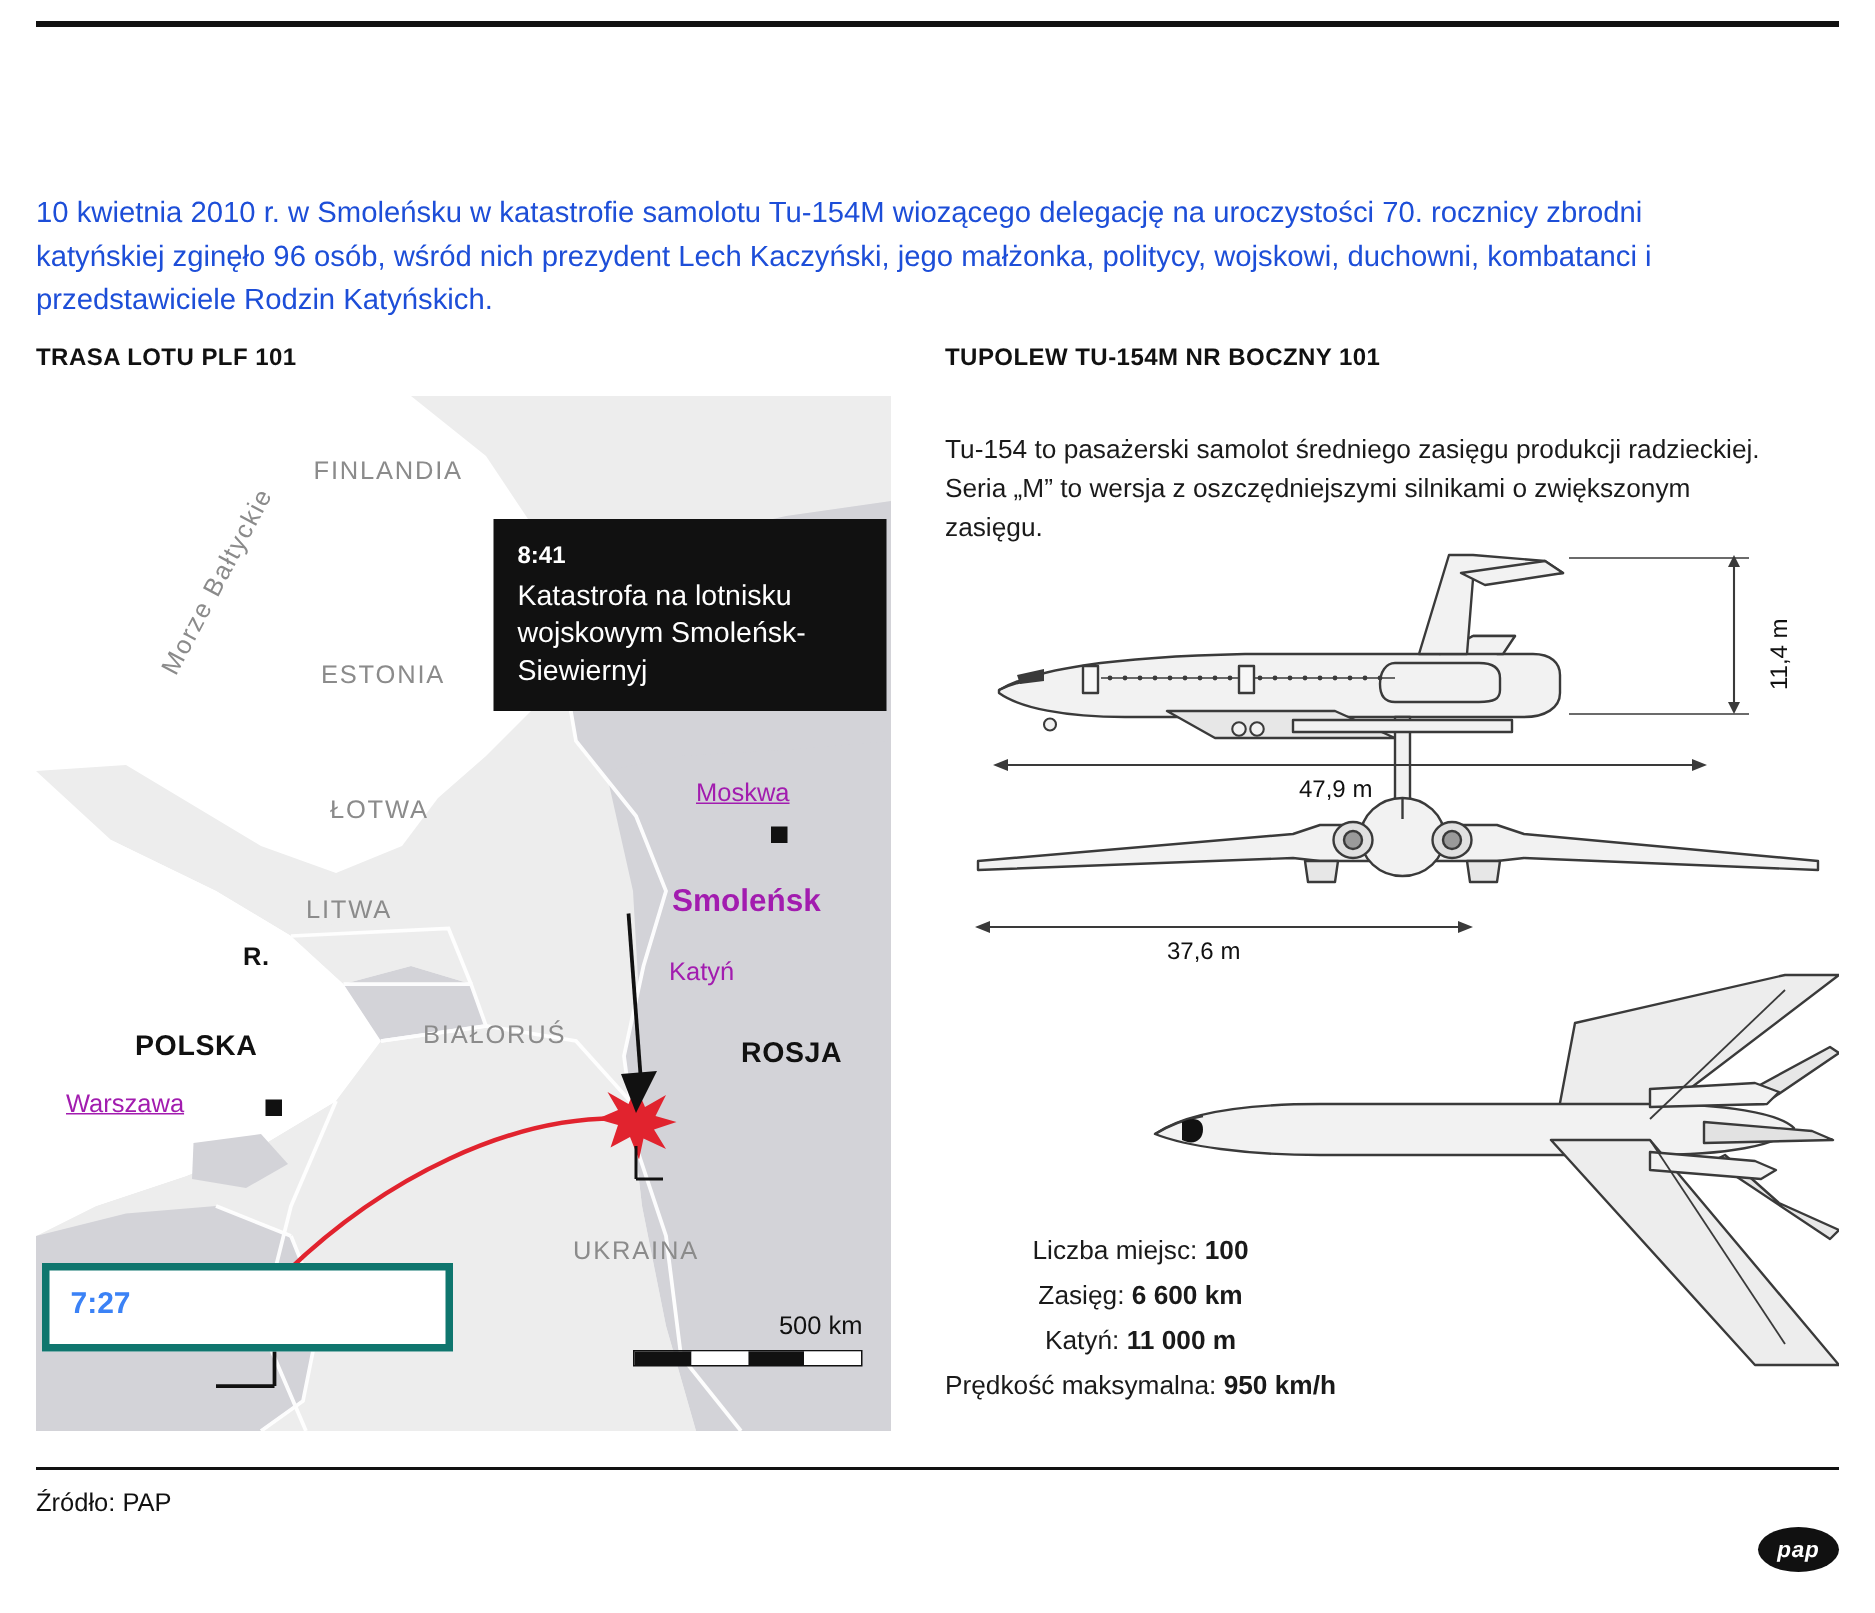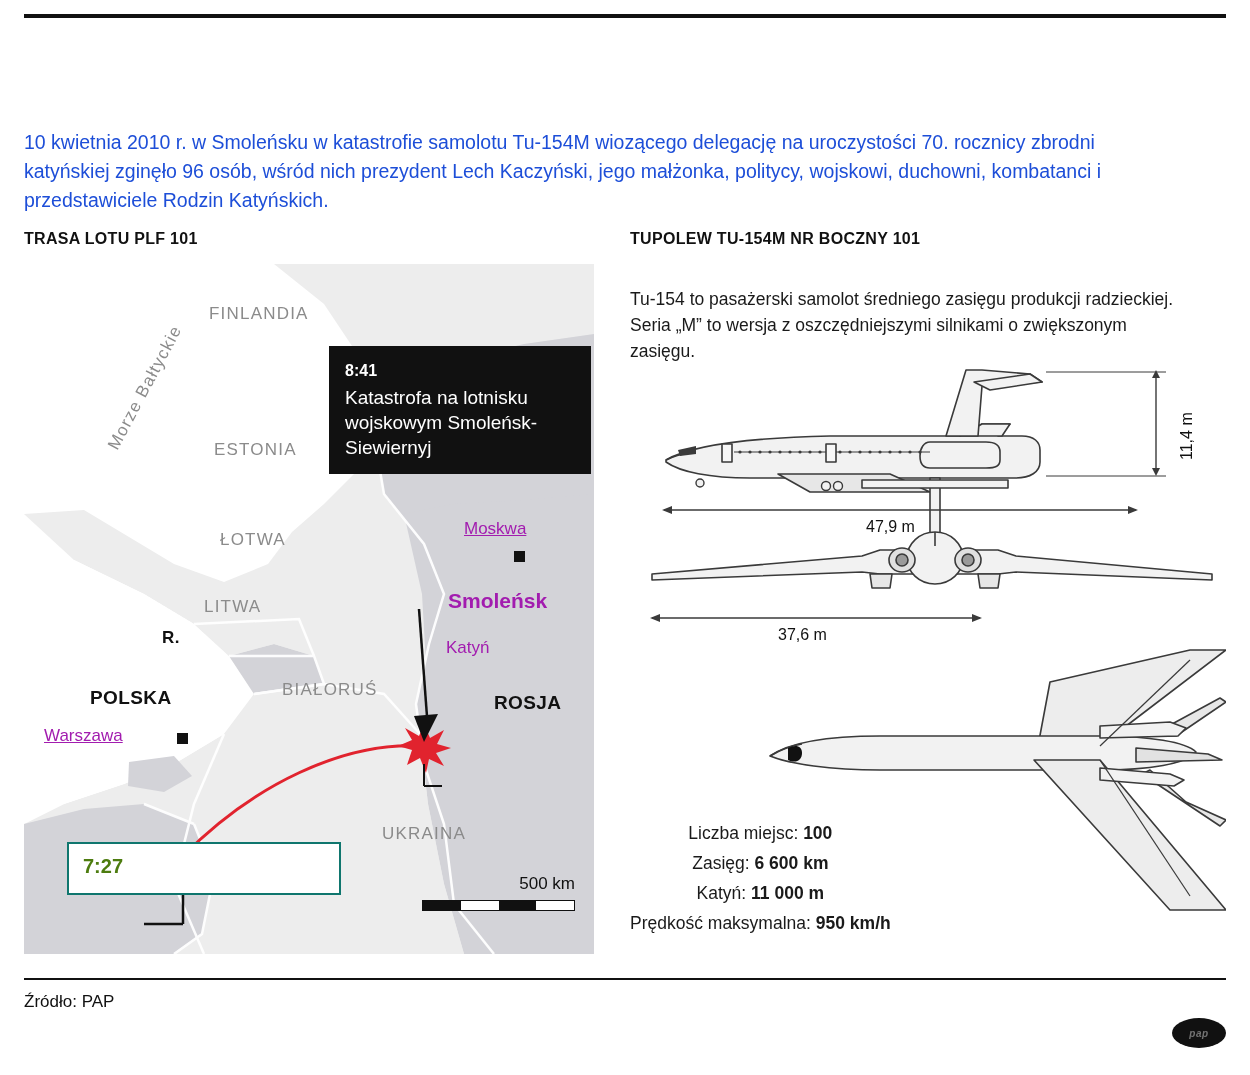--- a/index.html
+++ b/index.html
@@ -74,24 +74,24 @@
   }
   .callout-dark {
     position: absolute;
     background: #111; color: #fff;
     padding: 12px 16px 14px 16px;
     font-size: 19px; line-height: 25px;
   }
   .callout-dark b { font-size: 16px; display: block; margin-bottom: 2px; }
   .callout-light {
     position: absolute;
-    background: #fff; color: #4d7c0f;
-    border: 2px solid #0f766e;
+    background: #fff; color: #3b82f6;
+    border: 5px solid #0f766e;
     padding: 10px 14px 12px 14px;
-    font-size: 19px; line-height: 25px; margin-left: 39px;
+    font-size: 19px; line-height: 25px;
   }
   .callout-light b { font-size: 20px; display: block; margin-bottom: 2px; }
   .scalebar {
     position: absolute;
     left: 398px; top: 636px;
     width: 153px;
   }
   .scalebar .bar { display: flex; height: 11px; border: 1.5px solid #111; }
   .scalebar .bar i { flex: 1; }
   .scalebar .bar i:nth-child(odd) { background: #111; }
@@ -135,22 +135,22 @@
   .source {
     position: absolute;
     left: 24px; top: 992px;
     font-size: 17px; color: #111;
   }
   .pap-logo {
     position: absolute;
     right: 24px; top: 1018px;
     width: 54px; height: 30px;
     border-radius: 50%;
-    background: #111; color: #737373;
-    font-size: 10px; font-weight: bold; font-style: italic;
+    background: #111; color: #ffffff;
+    font-size: 15px; font-weight: bold; font-style: italic;
     display: flex; align-items: center; justify-content: center;
     letter-spacing: 0.5px;
   }
 </style>
 </head>
 <body>
 
 <div class="page">
 
   <div class="top-rule"></div>

